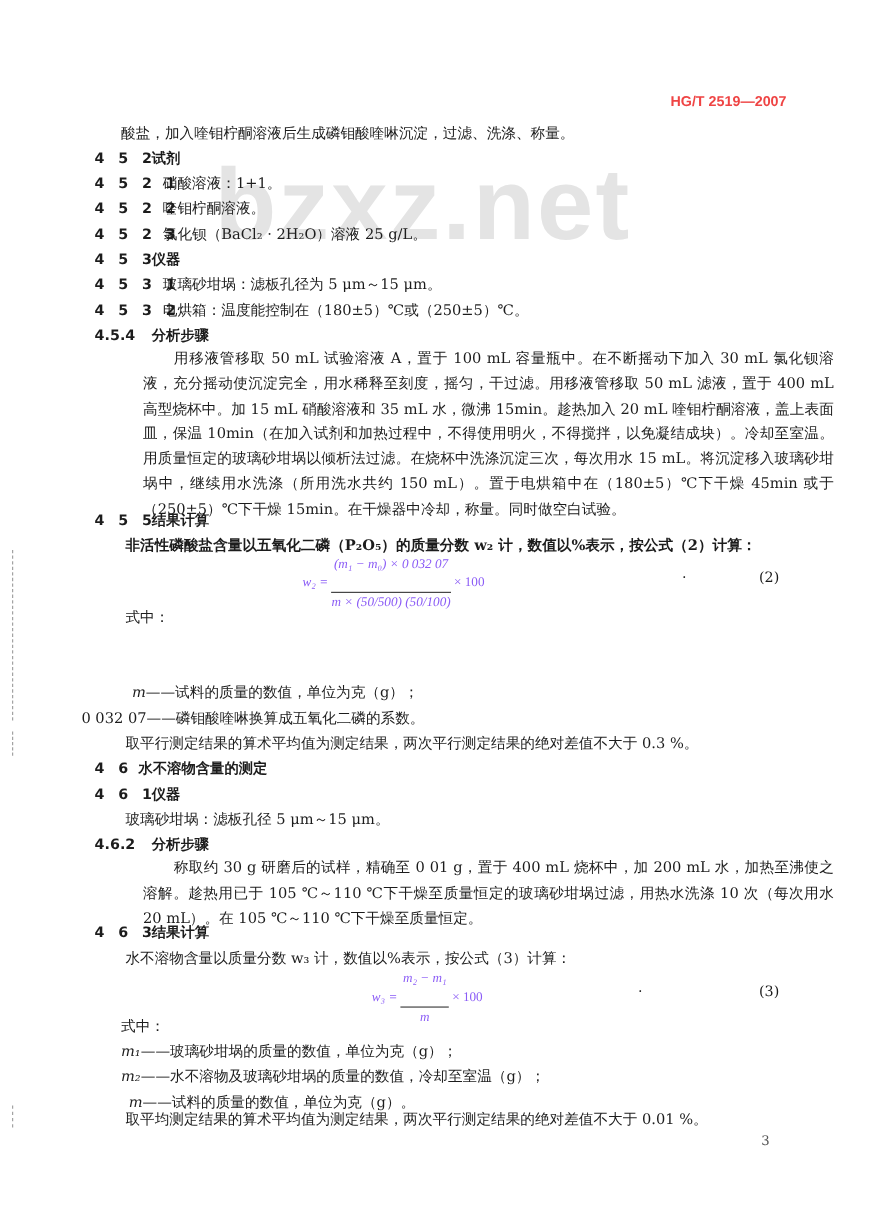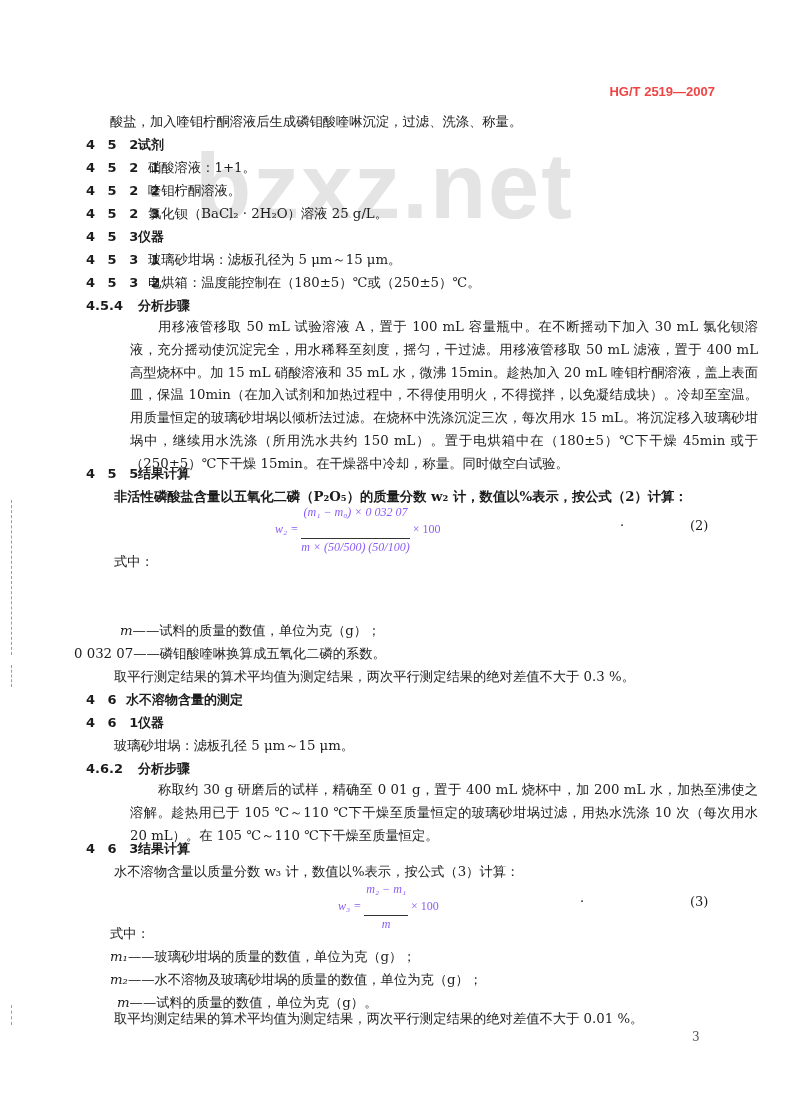--- a/index.html
+++ b/index.html
@@ -122,21 +122,21 @@
     <span>× 100</span>
   </div>
   <div class="dot" style="left:580px;top:894px;">·</div>
   <div class="eqno" style="left:690px;top:894px;">(3)</div>
 
   <div class="line" style="left:110px;top:925px;">式中：</div>
   <div class="line" style="left:110px;top:948px;">
     <span class="i">m₁</span><span>——玻璃砂坩埚的质量的数值，单位为克（g）；</span>
   </div>
   <div class="line" style="left:110px;top:971px;">
-    <span class="i">m₂</span><span>——水不溶物及玻璃砂坩埚的质量的数值，单位为克（g）；</span>
+    <span class="i">m₂</span><span>——水不溶物及玻璃砂坩埚的质量的数值，冷却至室温（g）；</span>
   </div>
   <div class="line" style="left:117px;top:994px;">
     <span class="i">m</span><span>——试料的质量的数值，单位为克（g）。</span>
   </div>
   <div class="line" style="left:114px;top:1010px;">取平均测定结果的算术平均值为测定结果，两次平行测定结果的绝对差值不大于 0.01 %。</div>
 
   <div class="pageno">3</div>
 </div>
 
 </body></html>

